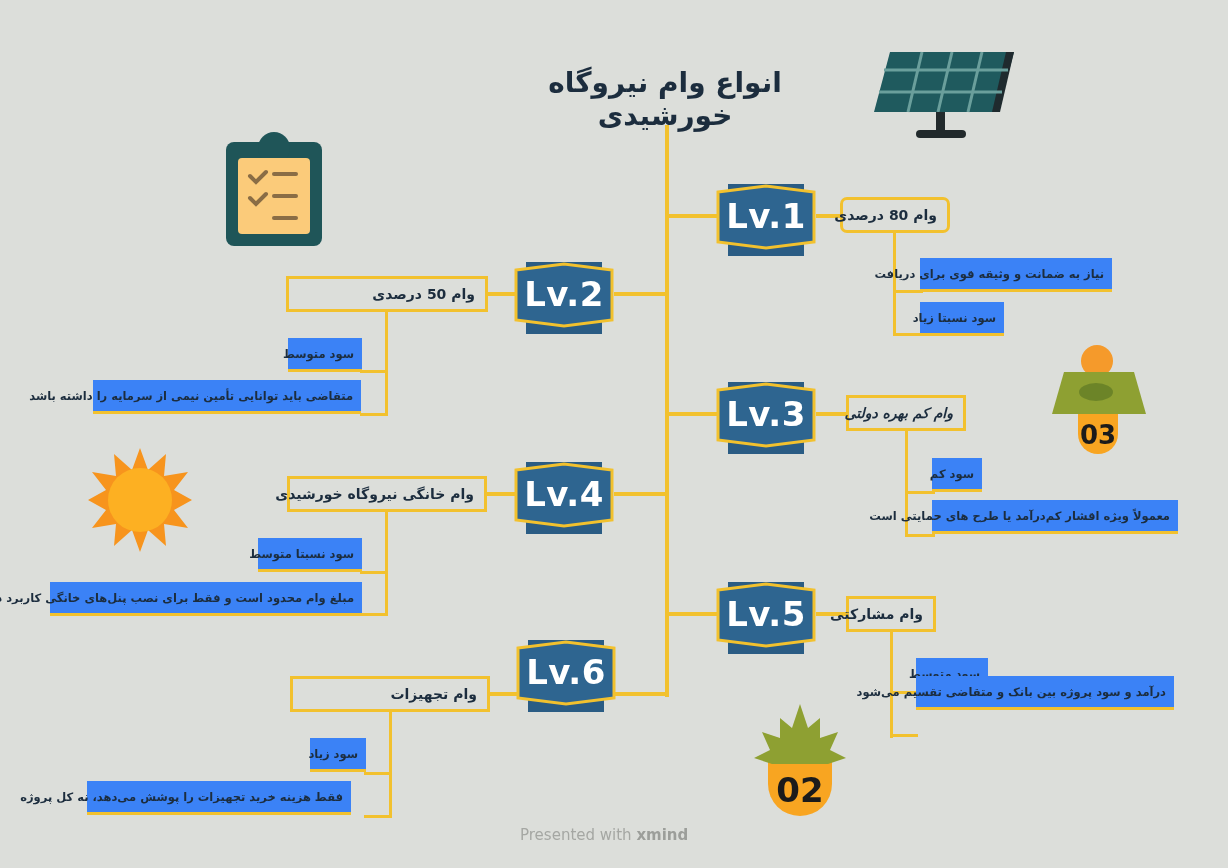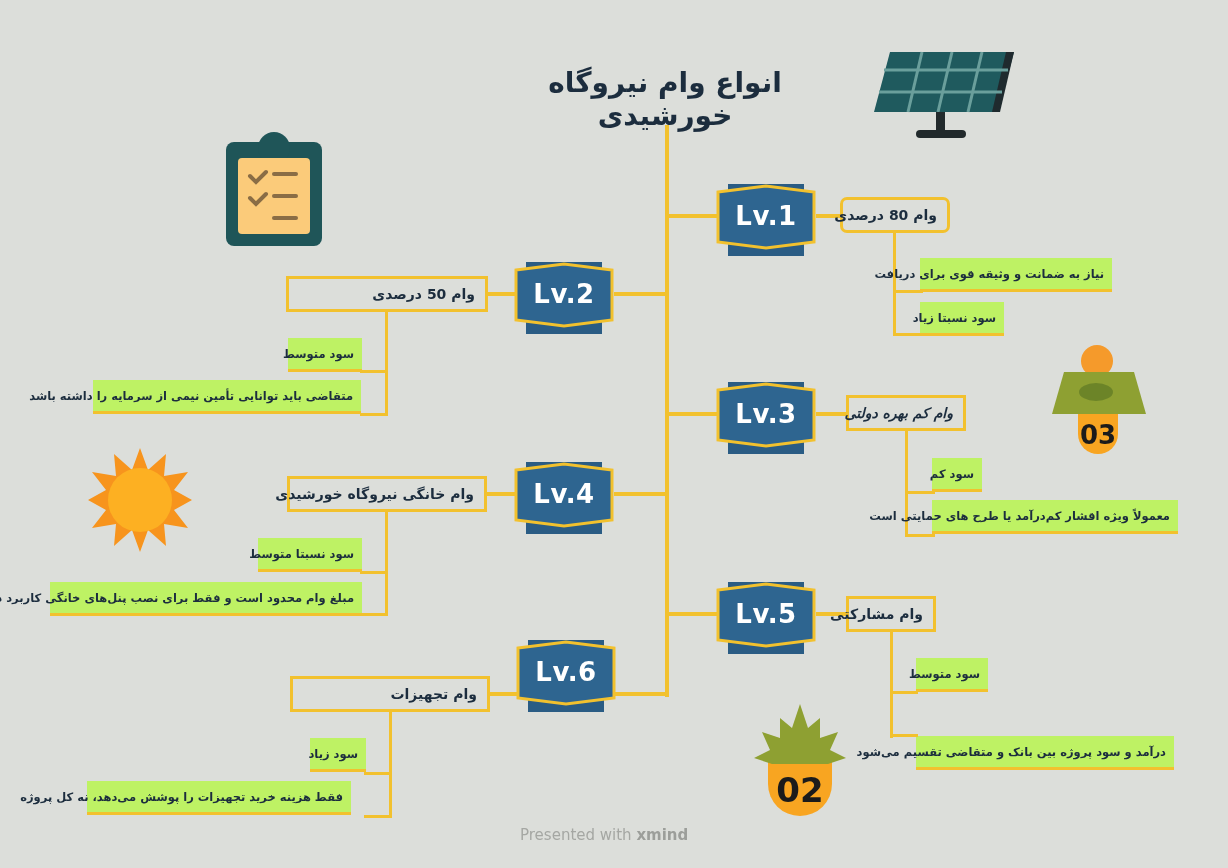--- a/index.html
+++ b/index.html
@@ -17,33 +17,33 @@
     letter-spacing: 0.5px;
   }
   .line { position: absolute; background: #f2c12e; }
   .lv {
     position: absolute; width: 100px; height: 64px;
   }
   .lv svg { position: absolute; left: 0; top: 0; }
   .lv-label {
     position: absolute; left: 0; top: 0; width: 100px; height: 64px;
     display: flex; align-items: center; justify-content: center;
-    color: #ffffff; font-size: 26px; font-weight: bold;
+    color: #ffffff; font-size: 34px; font-weight: bold;
     font-family: "DejaVu Sans", sans-serif; letter-spacing: 0.5px;
   }
   .topic {
     position: absolute; height: 36px;
     border: 3px solid #f2c12e; background: #dcdeda;
     display: flex; align-items: center; padding: 0 10px;
     direction: rtl; font-size: 14px; font-weight: bold; color: #1c2d3e;
     white-space: nowrap;
   }
   .sub {
     position: absolute; height: 34px;
-    background: #bef264;
+    background: #3b82f6;
     display: flex; align-items: center; padding: 0 8px;
     direction: rtl; font-size: 11.5px; font-weight: bold; color: #1c2d3e;
     white-space: nowrap;
     border-bottom: 3px solid #f2c12e;
   }
   .footer {
     left: 520px; top: 826px; font-size: 15px; color: #a5a7a3;
     font-family: "DejaVu Sans", sans-serif;
   }
   .footer b { color: #9c9e9a; }
@@ -191,21 +191,21 @@
 <div class="sub" style="left:258px;top:538px;width:104px;padding-left:45px;">سود نسبتا متوسط</div>
 <div class="line" style="left:360px;top:571px;width:28px;height:3px;"></div>
 <div class="sub" style="left:50px;top:582px;width:312px;">مبلغ وام محدود است و فقط برای نصب پنل‌های خانگی کاربرد دارد</div>
 <div class="line" style="left:360px;top:613px;width:28px;height:3px;"></div>
 
 <div class="line" style="left:816px;top:612px;width:32px;height:4px;"></div>
 <div class="topic" style="left:846px;top:596px;width:90px;">وام مشارکتی</div>
 <div class="line" style="left:890px;top:632px;width:3px;height:106px;"></div>
 <div class="sub" style="left:916px;top:658px;width:72px;">سود متوسط</div>
 <div class="line" style="left:890px;top:691px;width:28px;height:3px;"></div>
-<div class="sub" style="left:916px;top:736px;width:258px;">درآمد و سود پروژه بین بانک و متقاضی تقسیم می‌شود</div>
+<div class="sub" style="left:916px;top:676px;width:258px;">درآمد و سود پروژه بین بانک و متقاضی تقسیم می‌شود</div>
 <div class="line" style="left:890px;top:734px;width:28px;height:3px;"></div>
 
 <div class="line" style="left:488px;top:692px;width:30px;height:4px;"></div>
 <div class="topic" style="left:290px;top:676px;width:200px;">وام تجهیزات</div>
 <div class="line" style="left:389px;top:712px;width:3px;height:106px;"></div>
 <div class="sub" style="left:310px;top:738px;width:56px;">سود زیاد</div>
 <div class="line" style="left:364px;top:772px;width:28px;height:3px;"></div>
 <div class="sub" style="left:87px;top:781px;width:264px;">فقط هزینه خرید تجهیزات را پوشش می‌دهد، نه کل پروژه</div>
 <div class="line" style="left:364px;top:815px;width:28px;height:3px;"></div>
 

